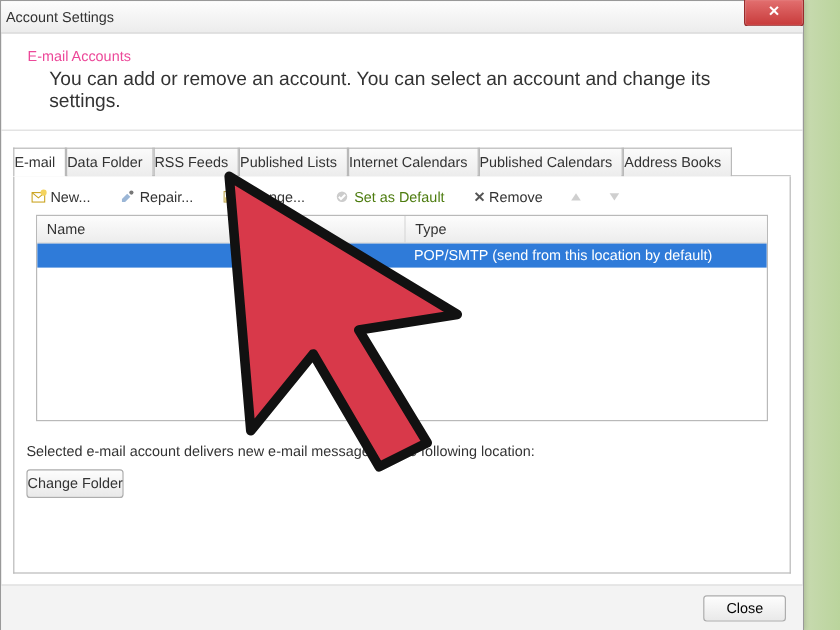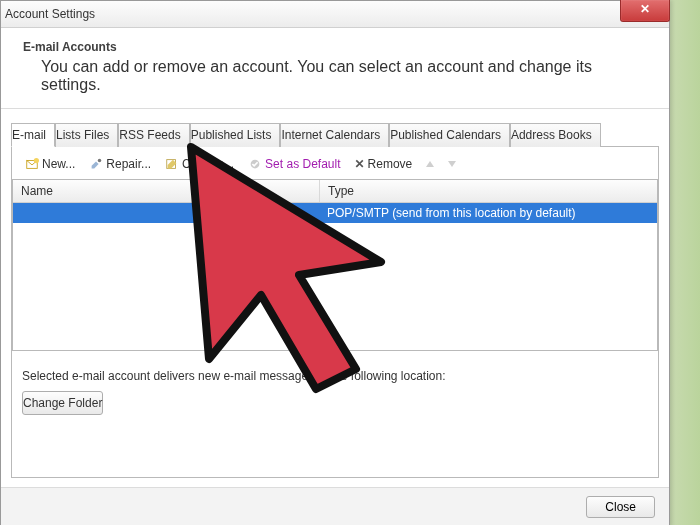--- a/index.html
+++ b/index.html
@@ -1,31 +1,31 @@
 <!DOCTYPE html>
 <html><head>
 <meta charset="utf-8">
 <style>
   body{margin:0;font-family:"Segoe UI",Tahoma,sans-serif;font-size:12px;background:#e8f0dc;width:700px;height:525px;overflow:hidden}
   .window{position:absolute;top:0;left:0;width:668px;height:525px;background:#fff;border:1px solid #999;box-shadow:2px 0 4px rgba(0,0,0,.15)}
   .titlebar{height:26px;background:linear-gradient(#fdfdfd,#ececec);border-bottom:1px solid #d0d0d0;position:relative;line-height:26px;padding-left:4px;color:#333;font-size:12px}
   .close-btn{position:absolute;top:-1px;right:-1px;width:48px;height:21px;background:linear-gradient(#e26f6f,#c83b3b);border:1px solid #9a2b2b;border-top:none;border-radius:0 0 3px 3px;color:#fff;text-align:center;line-height:18px;font-size:12px;font-weight:bold;box-shadow:inset 0 0 1px rgba(255,255,255,.5)}
   .header{padding:12px 18px 14px 22px;border-bottom:1px solid #dcdcdc}
-  .header h2{margin:0 0 4px 0;font-size:12px;font-weight:bold;color:#404040}
+  .header h2{margin:0 0 4px 0;font-size:12px;font-weight:normal;color:#ec4899}
   .header p{margin:0 0 0 18px;color:#333;font-size:16px}
   .tabwrap{padding:14px 10px 0 10px}
   .tabs{display:flex;border-bottom:1px solid #b9b9b9}
   .tab{padding:4px 8px 4px 0;border:1px solid #b9b9b9;border-bottom:none;background:linear-gradient(#fbfbfb,#ececec);margin-bottom:-1px;position:relative;color:#333;cursor:default}
   .tab.active{background:#fff;border-bottom:1px solid #fff;z-index:2}
   .tabpanel{border:1px solid #b9b9b9;border-top:none;height:330px;position:relative;background:#fff}
-  .toolbar{display:flex;gap:8px;padding:8px 8px 6px 10px;align-items:center;color:#333}
+  .toolbar{display:flex;gap:18px;padding:8px 8px 6px 10px;align-items:center;color:#333}
   .tbtn{display:inline-flex;align-items:center;gap:3px;padding:2px 3px;color:#333}
-  .tbtn.disabled{color:#a21caf}
+  .tbtn.disabled{color:#4d7c0f}
   .tico{width:14px;height:14px;display:inline-block}
-  .list{border:1px solid #b9b9b9;margin:0 0;height:170px;overflow:hidden}
+  .list{border:1px solid #b9b9b9;margin:0 18px;height:170px;overflow:hidden}
   .listhead{display:flex;background:linear-gradient(#fdfdfd,#ececec);border-bottom:1px solid #d0d0d0}
   .listhead div{padding:4px 8px;font-size:12px;color:#333}
   .col-name{width:290px;border-right:1px solid #d9d9d9}
   .col-type{flex:1}
   .row{display:flex}
   .row.selected{background:#2f7bd9;color:#fff}
   .row div{padding:3px 8px;font-size:12px}
   .row .col-name{border-right:none}
   .below{padding:18px 10px 0 10px;color:#333}
   .chg-btn{margin-top:8px;padding:4px 0;border:1px solid #adadad;background:linear-gradient(#fdfdfd,#e9e9e9);border-radius:3px;display:inline-block}
@@ -52,21 +52,21 @@
   </div>
 
   <div class="header">
     <h2>E-mail Accounts</h2>
     <p>You can add or remove an account. You can select an account and change its settings.</p>
   </div>
 
   <div class="tabwrap">
     <div class="tabs">
       <div class="tab active">E-mail</div>
-      <div class="tab">Lists Files</div>
+      <div class="tab">Data Folder</div>
       <div class="tab">RSS Feeds</div>
       <div class="tab">Published Lists</div>
       <div class="tab">Internet Calendars</div>
       <div class="tab">Published Calendars</div>
       <div class="tab">Address Books</div>
     </div>
 
     <div class="tabpanel">
       <div class="toolbar">
         <span class="tbtn">

